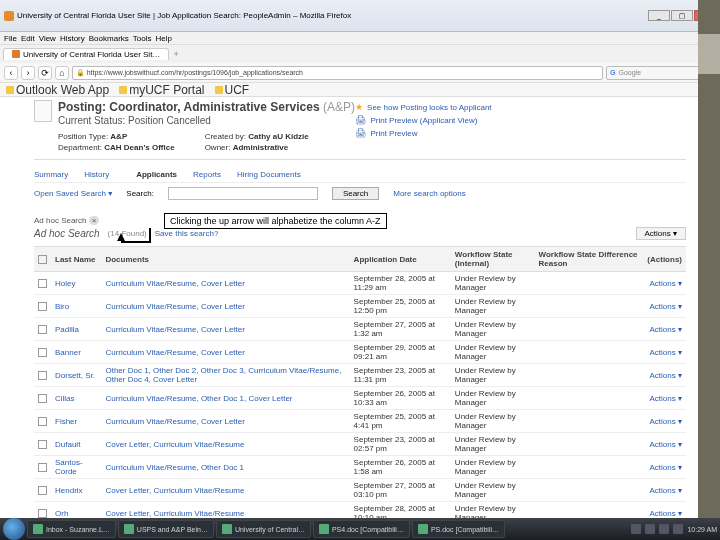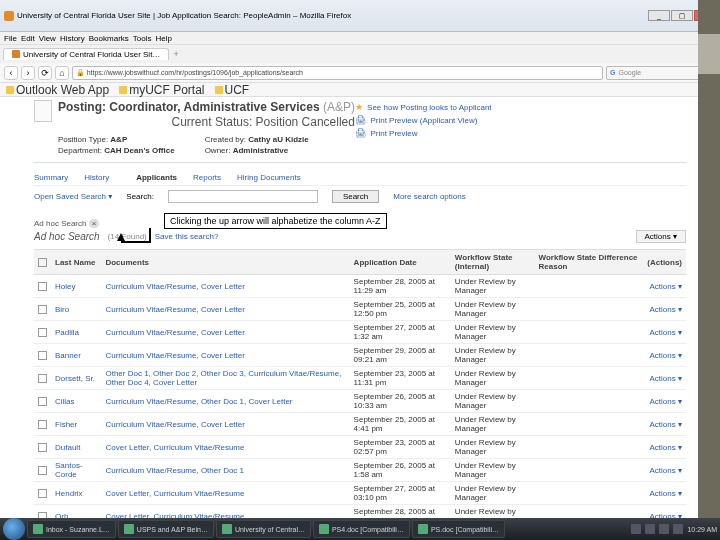--- a/index.html
+++ b/index.html
@@ -17,21 +17,21 @@
   .url-box { flex:1; height:14px; border:1px solid #bbb; border-radius:2px; background:#fff; font-size:7px; padding:0 3px; line-height:12px; color:#444;}
   .search-box { width:110px; height:14px; border:1px solid #bbb; border-radius:2px; padding:0 3px; font-size:7px; color:#888; display:flex; align-items:center; gap:3px;}
   .bm-bar { height:14px; background:#f7f7f7; border-bottom:1px solid #ddd; display:flex; align-items:center; gap:10px; padding:0 6px; font-size:12px;}
   .bm-item { display:flex; align-items:center; gap:2px; color:#333;}
   .bm-fav { width:8px;height:8px;background:#f3c94a;border-radius:1px;}
   .content-wrap { padding: 3px 34px 0 34px; }
   .posting-header { display:flex; }
   .ph-left { flex:1; }
   .ph-title { font-size:12px; color:#444; font-weight:bold;}
   .ph-title span.gray { color:#999; font-weight:normal;}
-  .ph-status { font-size:12px; color:#555; margin-top:1px;text-align:right;}
+  .ph-status { font-size:10px; color:#555; margin-top:1px;}
   .ph-meta { display:flex; gap:30px; margin-top:5px; font-size:8px; color:#333; line-height:11px;}
   .ph-right { width:160px; font-size:8px; padding-top:2px;}
   .ph-link { display:flex; align-items:center; gap:4px; color:#2a5db0; margin-bottom:3px; cursor:pointer;}
   .star { color:#f3a83b; font-size:9px;}
   .pico { color:#3a6aa8; font-size:9px;}
   .tabs-row { margin-top:10px; display:flex; gap:16px; font-size:8px; border-bottom:1px solid #eee; padding-bottom:3px;}
   .tab-it { color:#2a5db0; cursor:pointer;}
   .tab-it.active { color:#333; font-weight:bold;margin-left:11px;}
   .search-row { margin-top:4px; display:flex; align-items:center; gap:14px; font-size:8px;}
   .open-saved { color:#2a5db0; cursor:pointer;}

